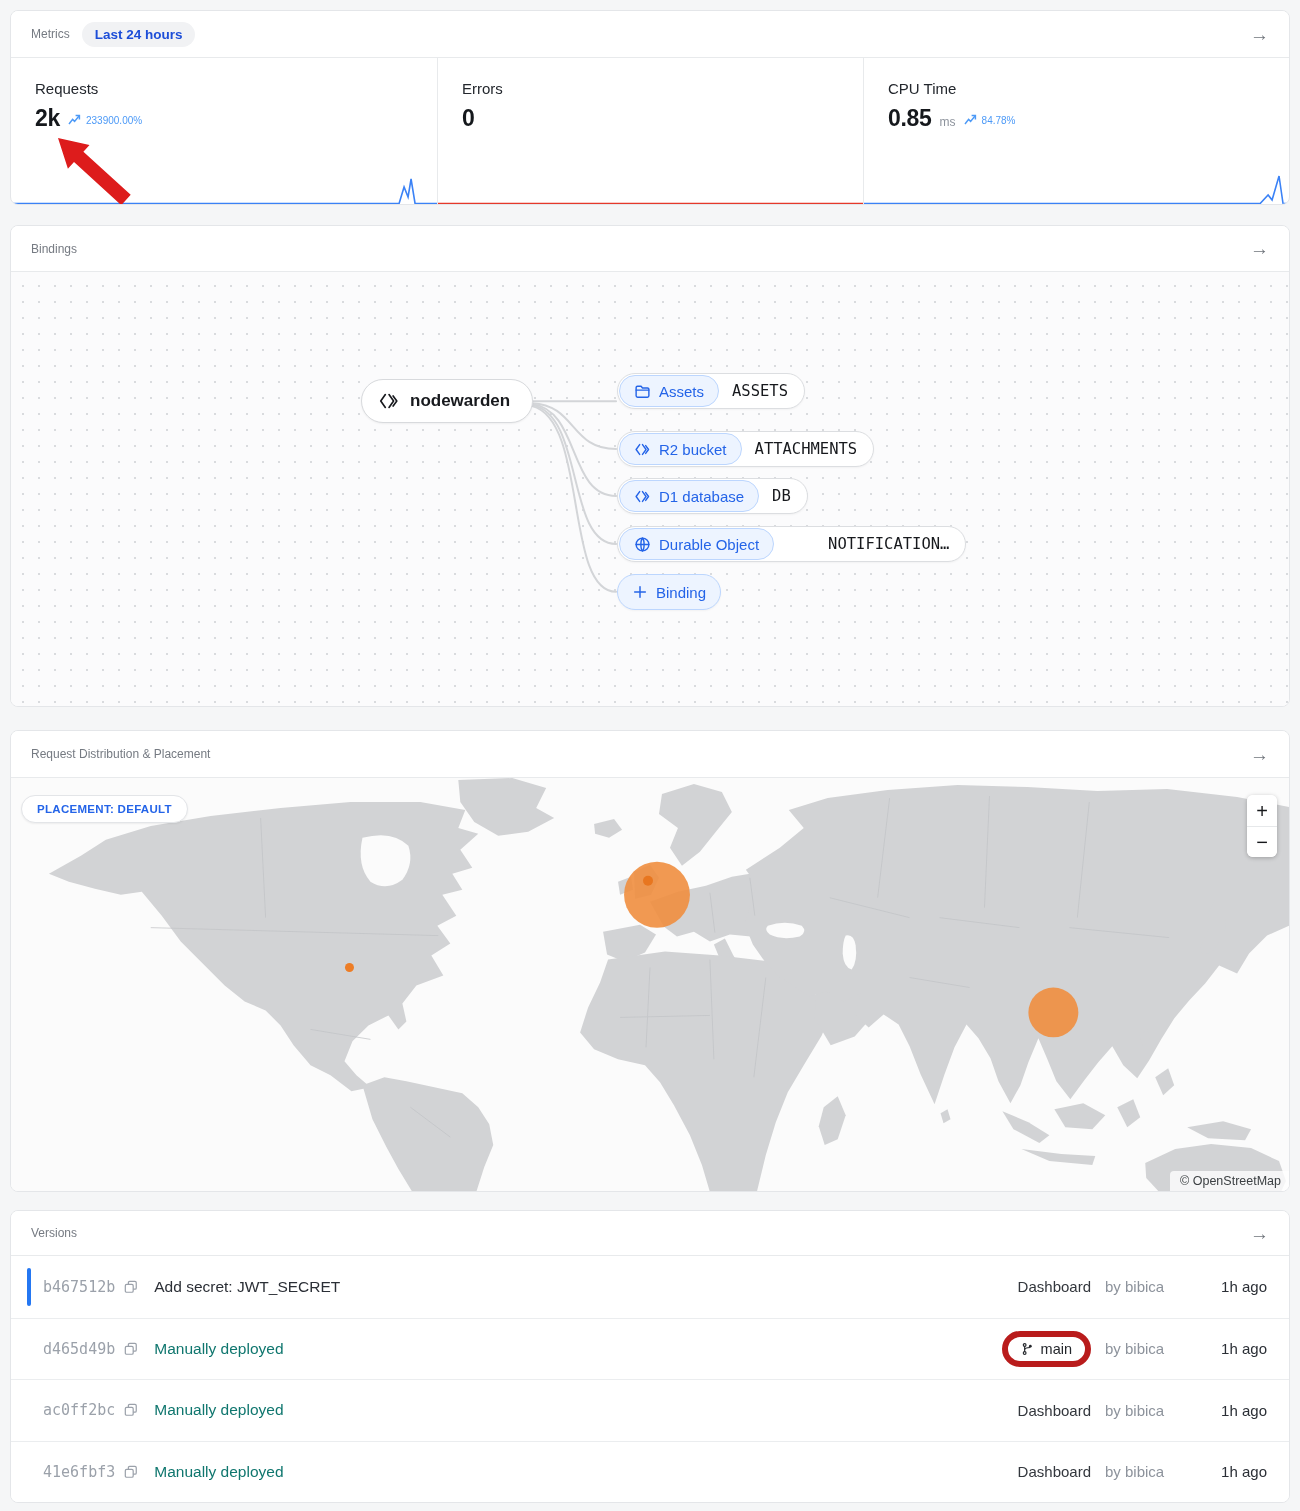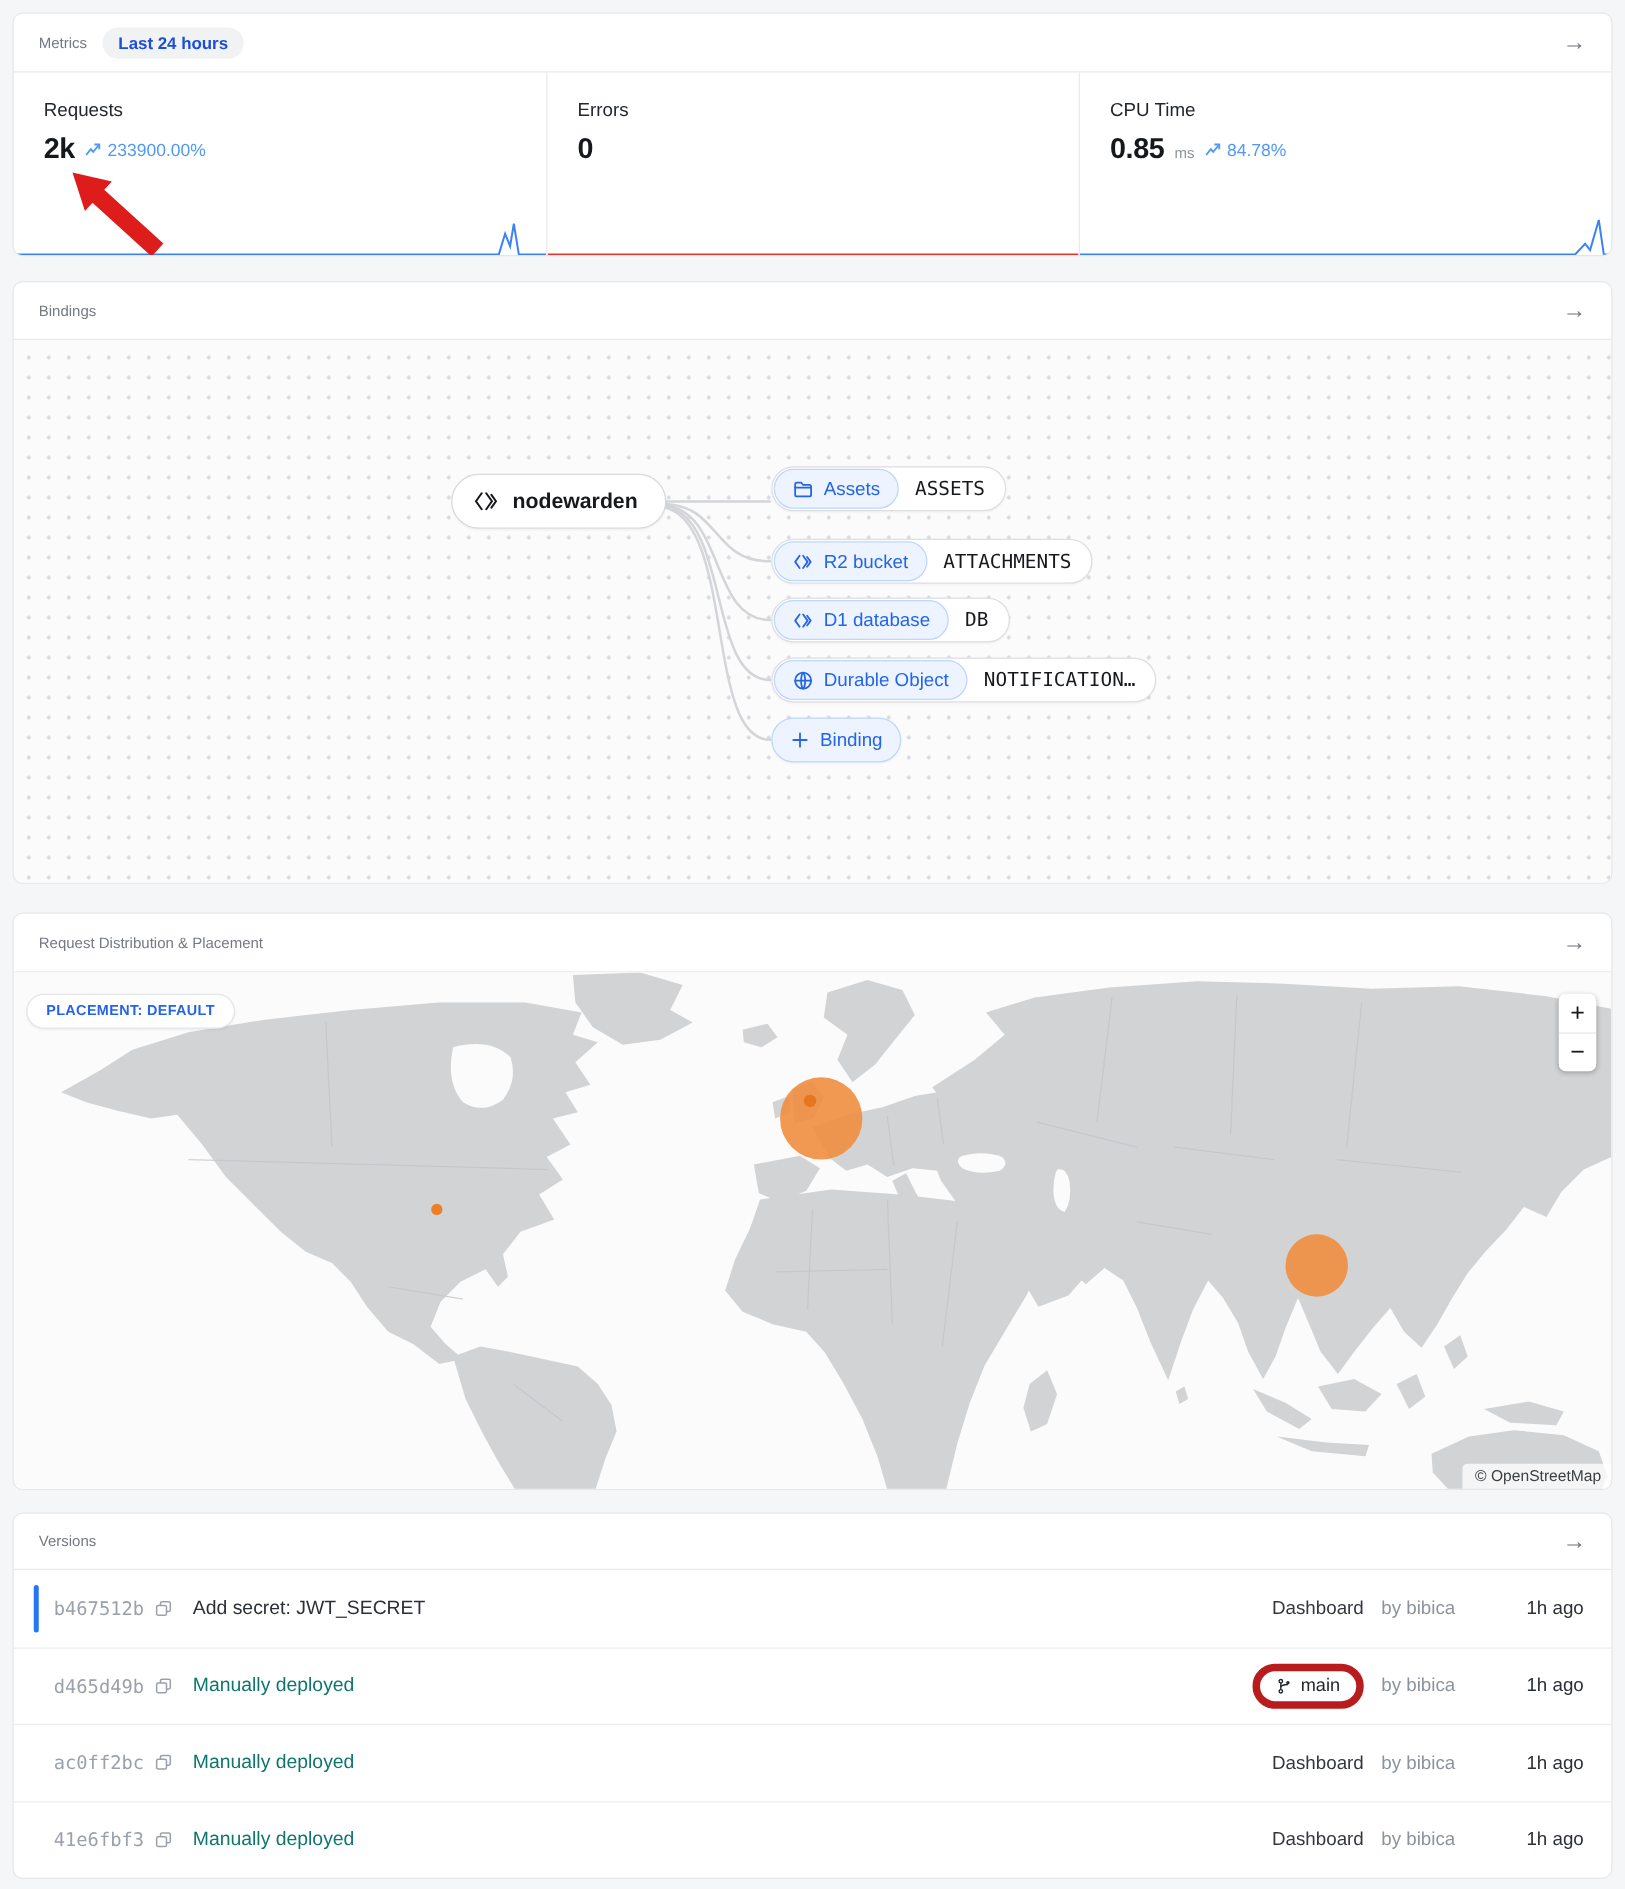--- a/index.html
+++ b/index.html
@@ -13,21 +13,21 @@
   #metrics-card { margin-top:10px; height:195px; }
   #metrics-card .card-header { height:47px; }
   .range-badge { background:#f1f2f4; border-radius:999px; padding:5px 13px; font-size:13.5px; color:#1d4ed8; font-weight:700; }
   .metrics-body { position:relative; display:grid; grid-template-columns:1fr 1fr 1fr; height:147px; }
   .metric-cell { position:relative; padding:22px 24px 0 24px; overflow:hidden; }
   .metric-cell + .metric-cell { border-left:1px solid #e8eaec; }
   .metric-label { font-size:15px; color:#23272d; margin-bottom:8px; }
   .metric-valuerow { display:flex; align-items:baseline; gap:8px; }
   .metric-value { font-size:23px; font-weight:700; color:#15181c; letter-spacing:-.3px; }
   .metric-unit { font-size:12px; color:#8d939c; }
-  .trend { display:inline-flex; align-items:center; gap:5px; color:#4d9af7; font-size:14px; }
+  .trend { display:inline-flex; align-items:center; gap:5px; color:#4d9af7; font-size:10px; }
   .spark { position:absolute; left:0; bottom:0; width:100%; height:32px; display:block; }
   #annotation-arrow { position:absolute; left:0; top:0; width:427px; height:147px; pointer-events:none; z-index:5; }
 
   
   #bindings-card { margin-top:20px; height:482px; }
   #bindings-card .card-header { height:46px;justify-content:flex-end; }
   .bindings-body { position:relative; height:435px; background-color:#fbfbfc;
      background-image:radial-gradient(#d9dbde 1.3px, transparent 1.3px); background-size:16px 16px; background-position:4px 6px; }
   #connectors { position:absolute; inset:0; width:100%; height:100%; }
   .worker-node { position:absolute; left:350px; top:107px; height:44px; display:inline-flex; align-items:center; gap:10px;
@@ -188,21 +188,21 @@
         <svg width="17" height="17" viewBox="0 0 24 24" fill="none" stroke="#2464e8" stroke-width="2" stroke-linecap="round" stroke-linejoin="round">
           <path d="M8,5 L3,12 L8,19"></path>
             <path d="M12,5 L17,12 L12,19"></path>
             <path d="M16.5,6.5 L20.5,12 L16.5,17.5"></path>
         </svg>
         <span>D1 database</span>
       </span>
       <span class="bind-name">DB</span>
     </div>
 
-    <div class="bind-row" style="top:254px;">
+    <div class="bind-row" style="top:254px;gap:41px;">
       <span class="type-pill">
         <svg width="17" height="17" viewBox="0 0 24 24" fill="none" stroke="#2464e8" stroke-width="2" stroke-linecap="round" stroke-linejoin="round">
           <circle cx="12" cy="12" r="9"></circle>
             <path d="M3,12 L21,12"></path>
             <path d="M12,3 C15,6 15,18 12,21 C9,18 9,6 12,3 Z"></path>
         </svg>
         <span>Durable Object</span>
       </span>
       <span class="bind-name">NOTIFICATION…</span>
     </div>

